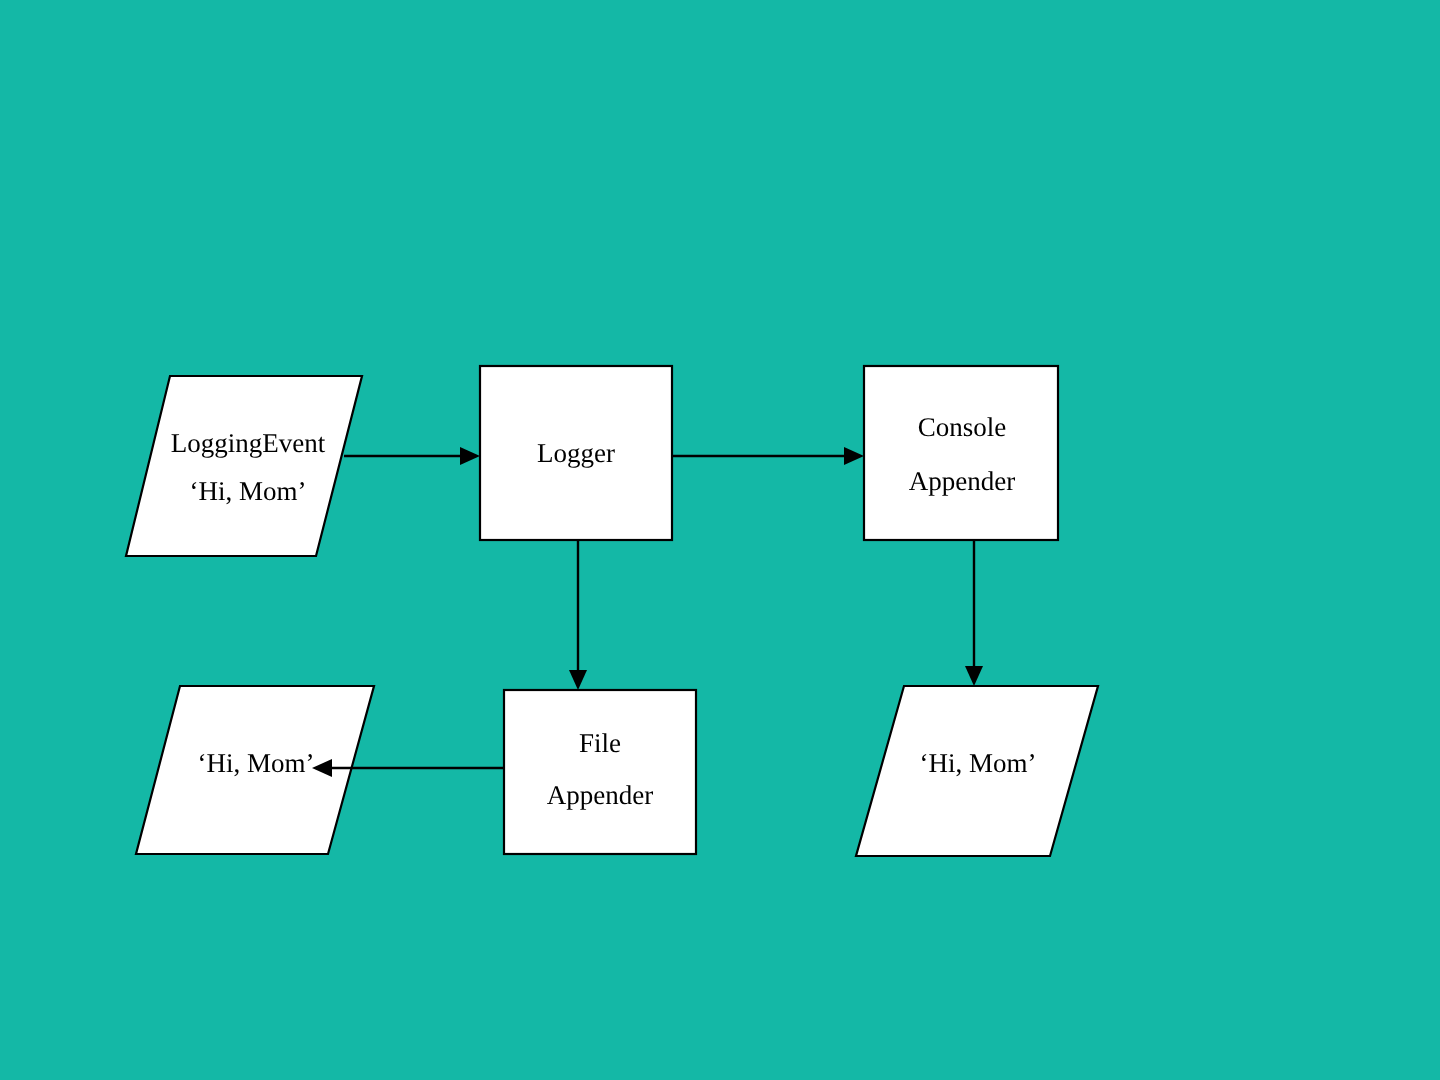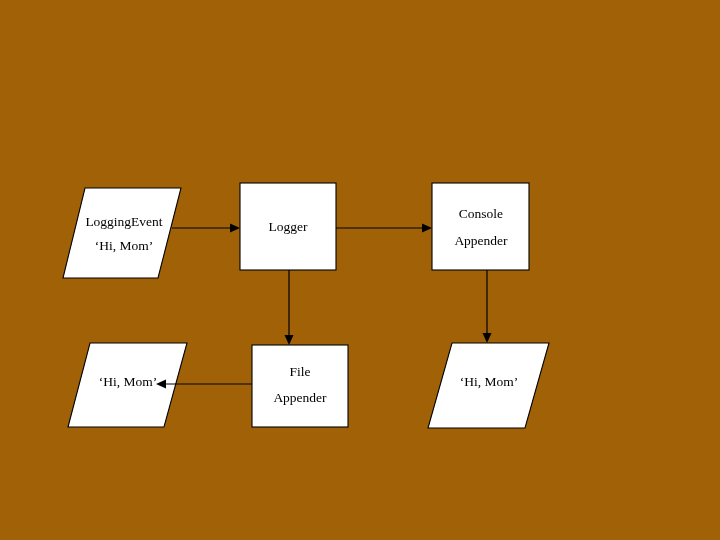--- a/index.html
+++ b/index.html
@@ -10,21 +10,21 @@
   body {
     width: 720px;
     height: 540px;
     overflow: hidden;
     font-family: "Liberation Serif", "DejaVu Serif", serif;
   }
   #canvas {
     position: relative;
     width: 720px;
     height: 540px;
-    background: #a16207;
+    background: #14b8a6;
   }
   svg.diagram {
     position: absolute;
     left: 0;
     top: 0;
     width: 720px;
     height: 540px;
   }
   .shape-outline {
     fill: #ffffff;

